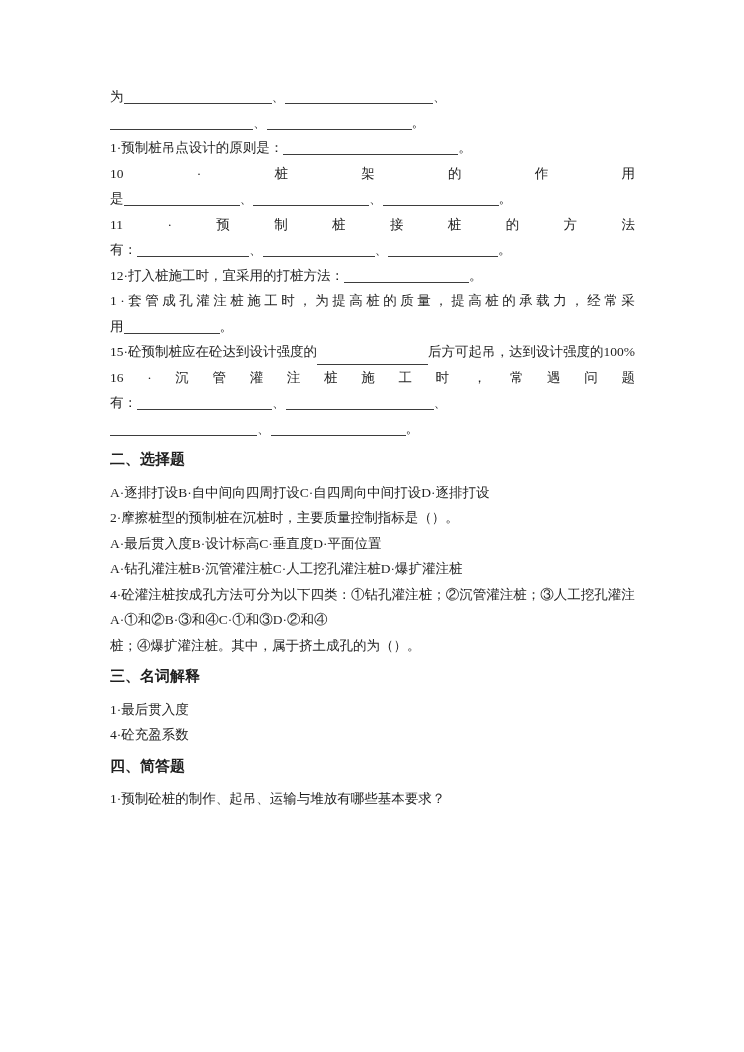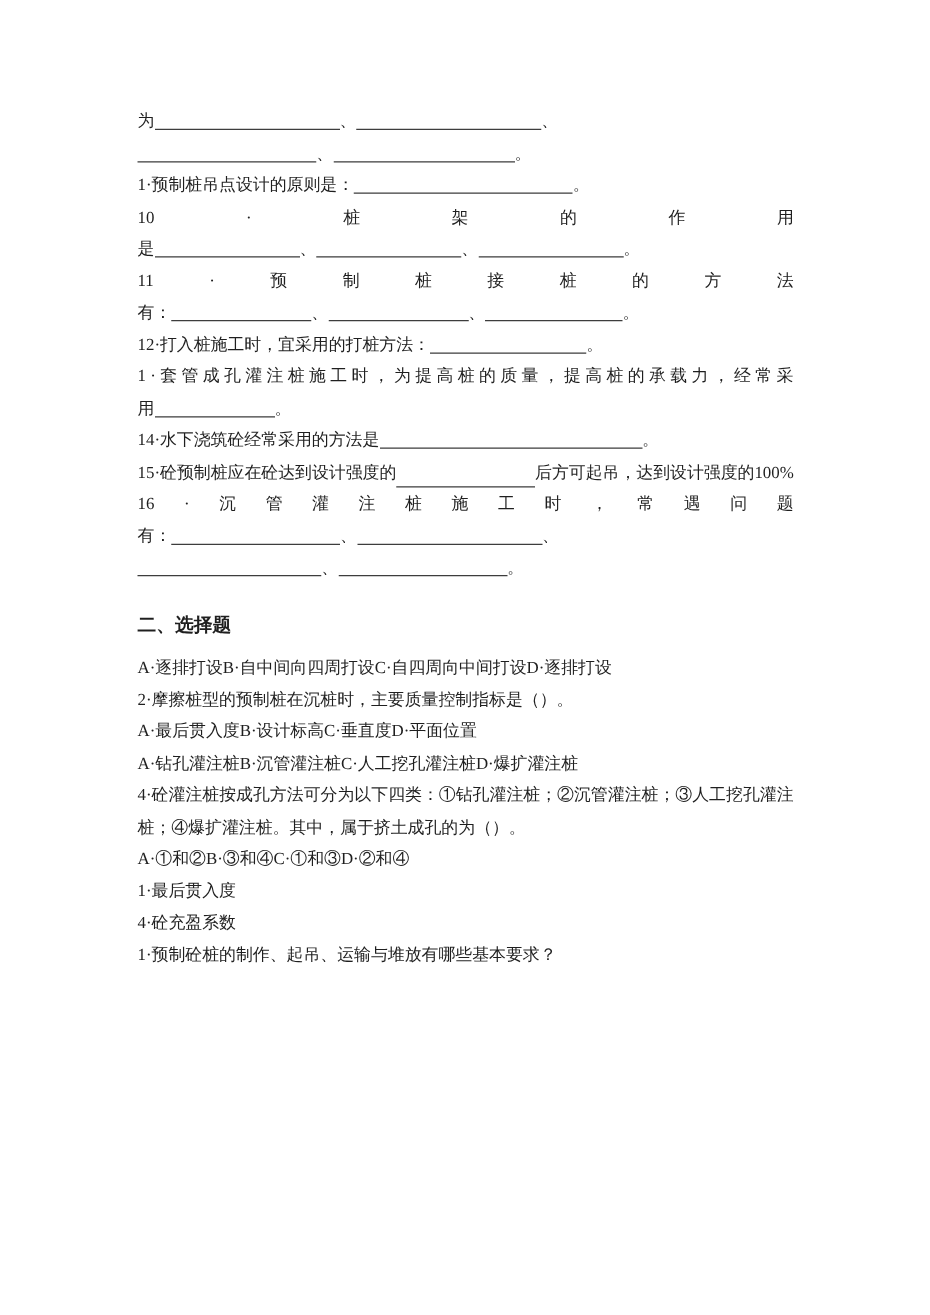--- a/index.html
+++ b/index.html
@@ -23,21 +23,21 @@
   }
   .line {
     height: 25.5px;
     line-height: 25.5px;
     font-size: 13.5px;
     white-space: nowrap;
   }
   .line.heading {
     font-weight: bold;
     font-size: 15px;
-    margin: 22px 0 7px 0;
+    margin: 6px 0 7px 0;
   }
   .line.justify {
     display: flex;
     justify-content: space-between;
     align-items: flex-end;
   }
   .blank {
     display: inline-block;
     height: 14px;
     border-bottom: 1px solid var(--underline-color, #3d3d3d);
@@ -108,21 +108,20 @@
         <span class="tok">的</span>
         <span class="tok">承</span>
         <span class="tok">载</span>
         <span class="tok">力</span>
         <span class="tok">，</span>
         <span class="tok">经</span>
         <span class="tok">常</span>
         <span class="tok">采</span>
       </div>
       <div class="line"><span>用</span><span class="blank" style="width: 96px;"></span><span>。</span></div>
-      <div class="line"><span>14·水下浇筑砼经常采用的方法是</span><span class="blank" style="width: 210px;"></span><span>。</span></div>
       <div class="line justify">
         <span class="tok">15</span>
         <span class="tok">·</span>
         <span class="tok">砼</span>
         <span class="tok">预</span>
         <span class="tok">制</span>
         <span class="tok">桩</span>
         <span class="tok">应</span>
         <span class="tok">在</span>
         <span class="tok">砼</span>
@@ -208,19 +207,21 @@
         <span class="tok">桩</span>
         <span class="tok">；</span>
         <span class="tok">③</span>
         <span class="tok">人</span>
         <span class="tok">工</span>
         <span class="tok">挖</span>
         <span class="tok">孔</span>
         <span class="tok">灌</span>
         <span class="tok">注</span>
       </div>
+      <div class="line"><span>A·①和②B·③和④C·①和③D·②和④</span></div>
       <div class="line"><span>桩；④爆扩灌注桩。其中，属于挤土成孔的为（）。</span></div>
-      <div class="line"><span>A·①和②B·③和④C·①和③D·②和④</span></div>
+      <div class="line heading"><span>三、名词解释</span></div>
       <div class="line"><span>1·最后贯入度</span></div>
       <div class="line"><span>4·砼充盈系数</span></div>
+      <div class="line heading"><span>四、简答题</span></div>
       <div class="line"><span>1·预制砼桩的制作、起吊、运输与堆放有哪些基本要求？</span></div>
     </div>
 </div>
 
 </body></html>

